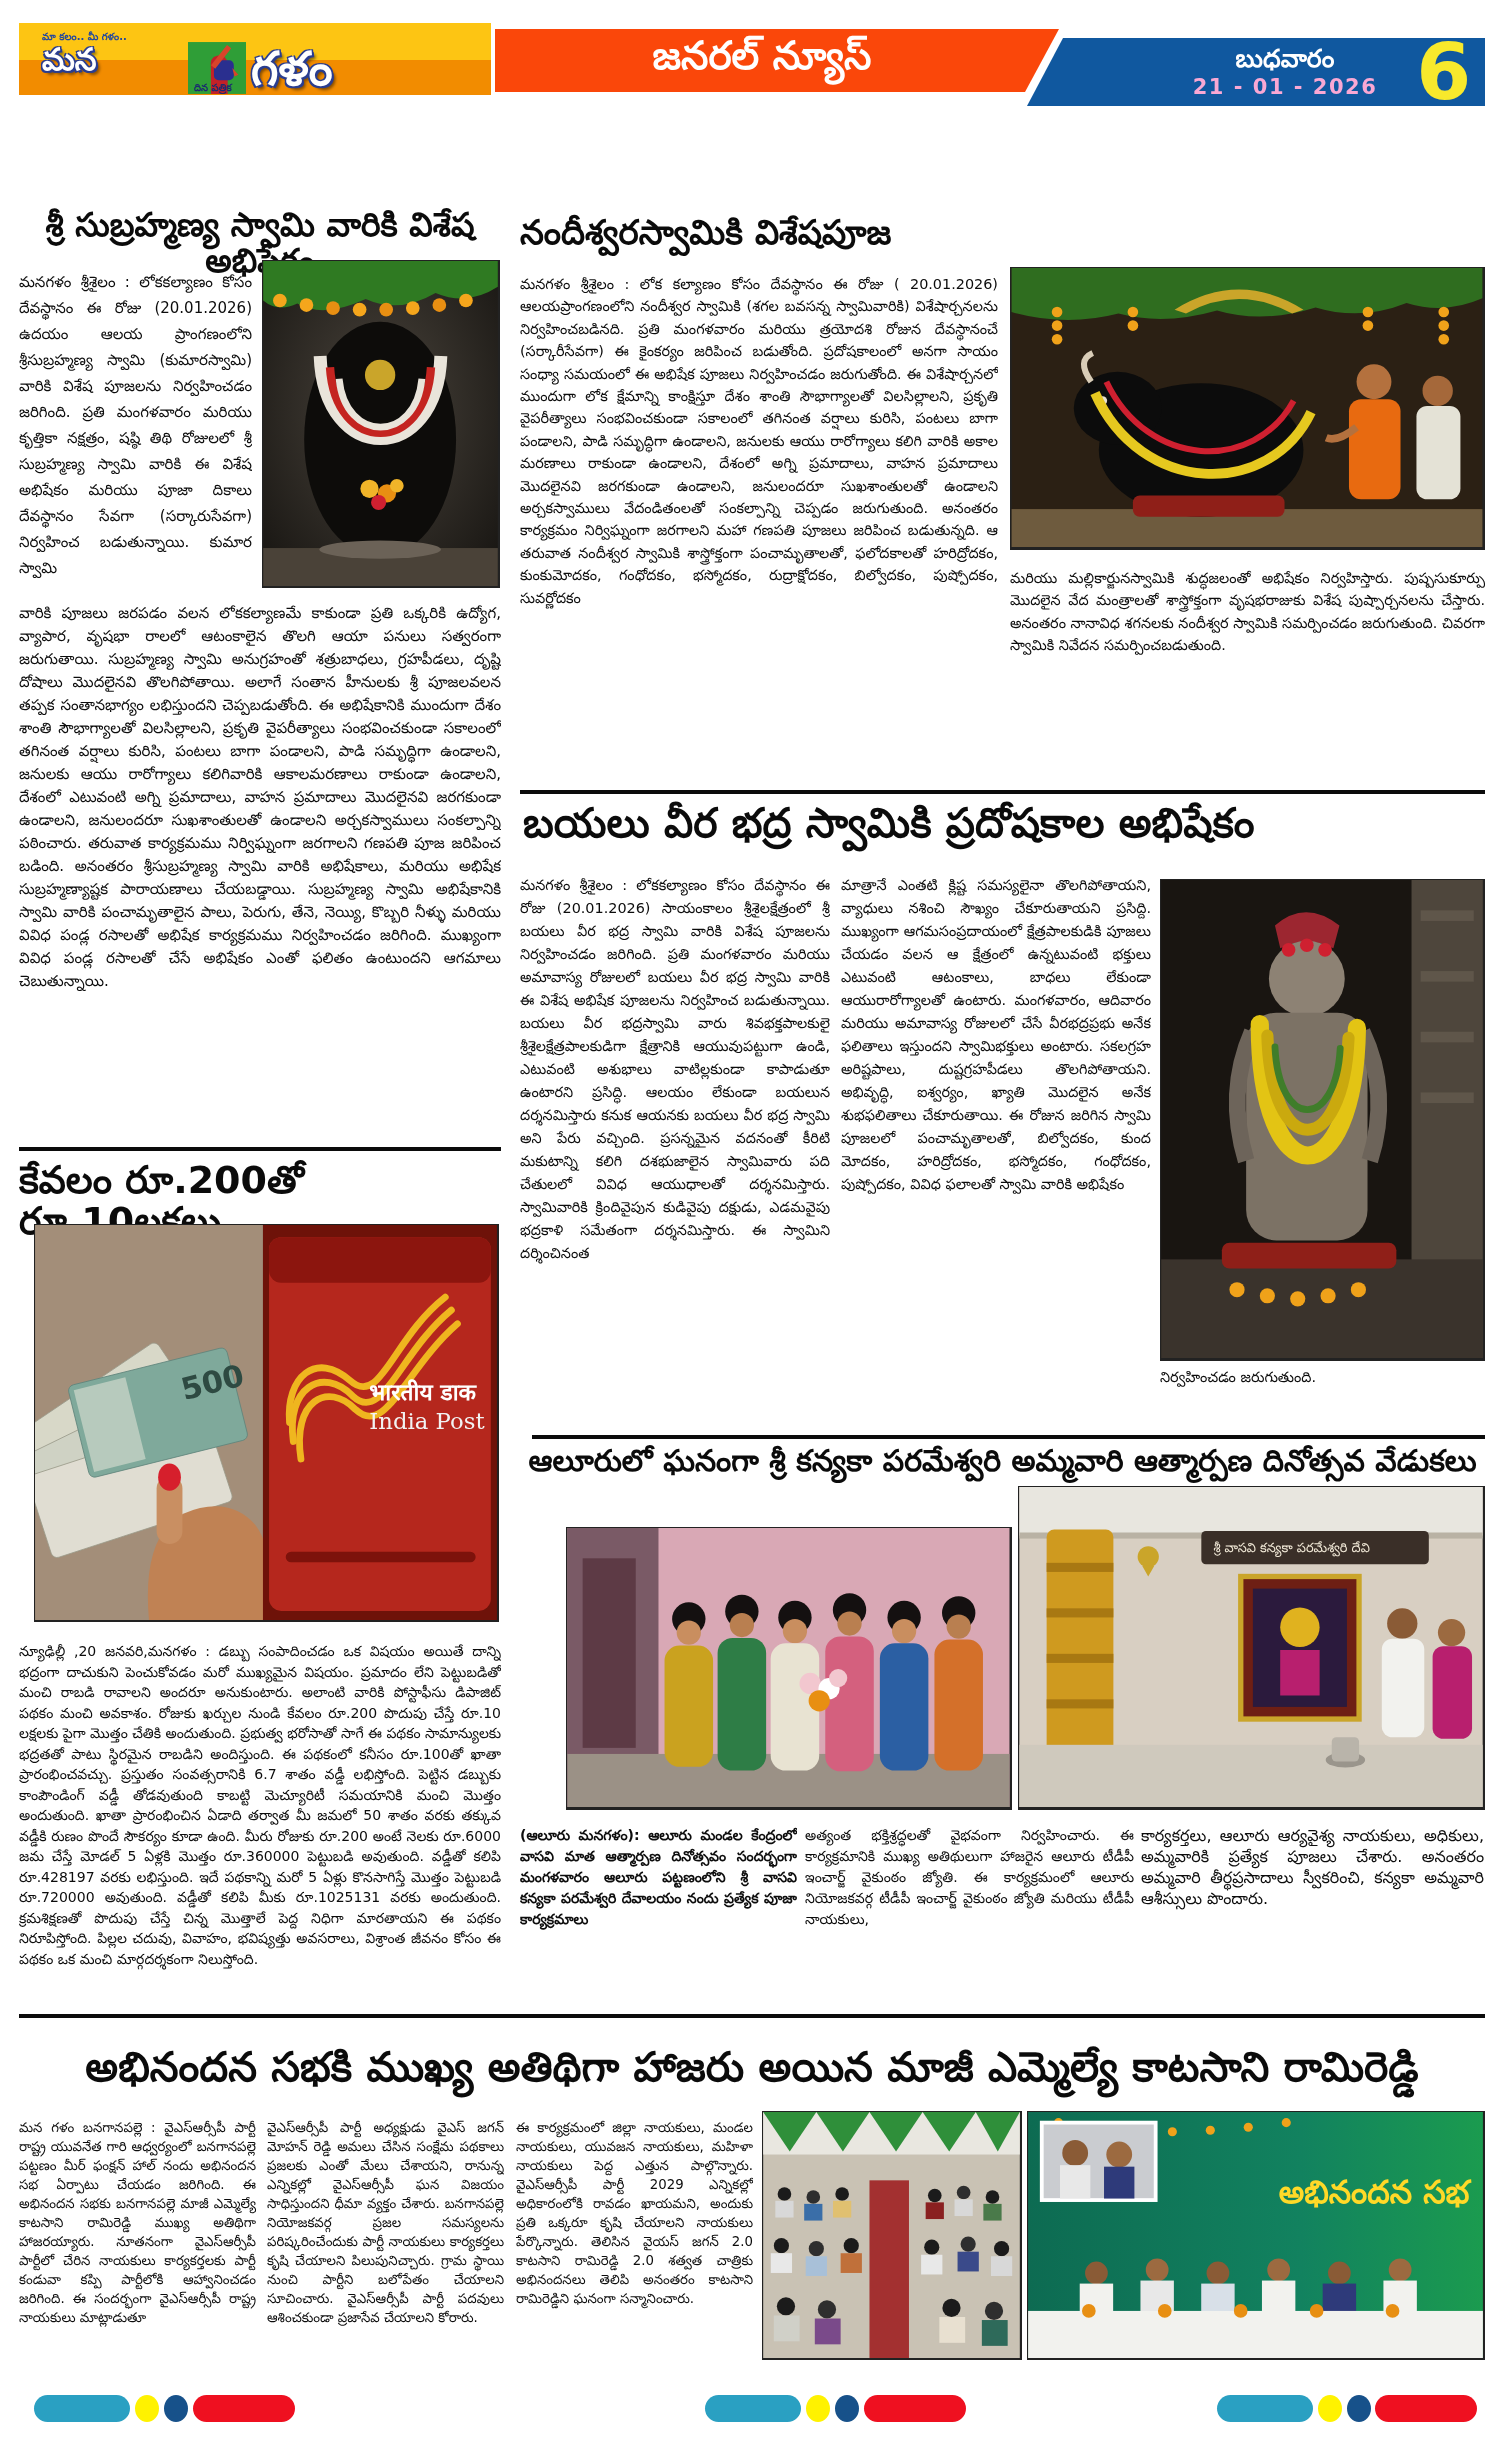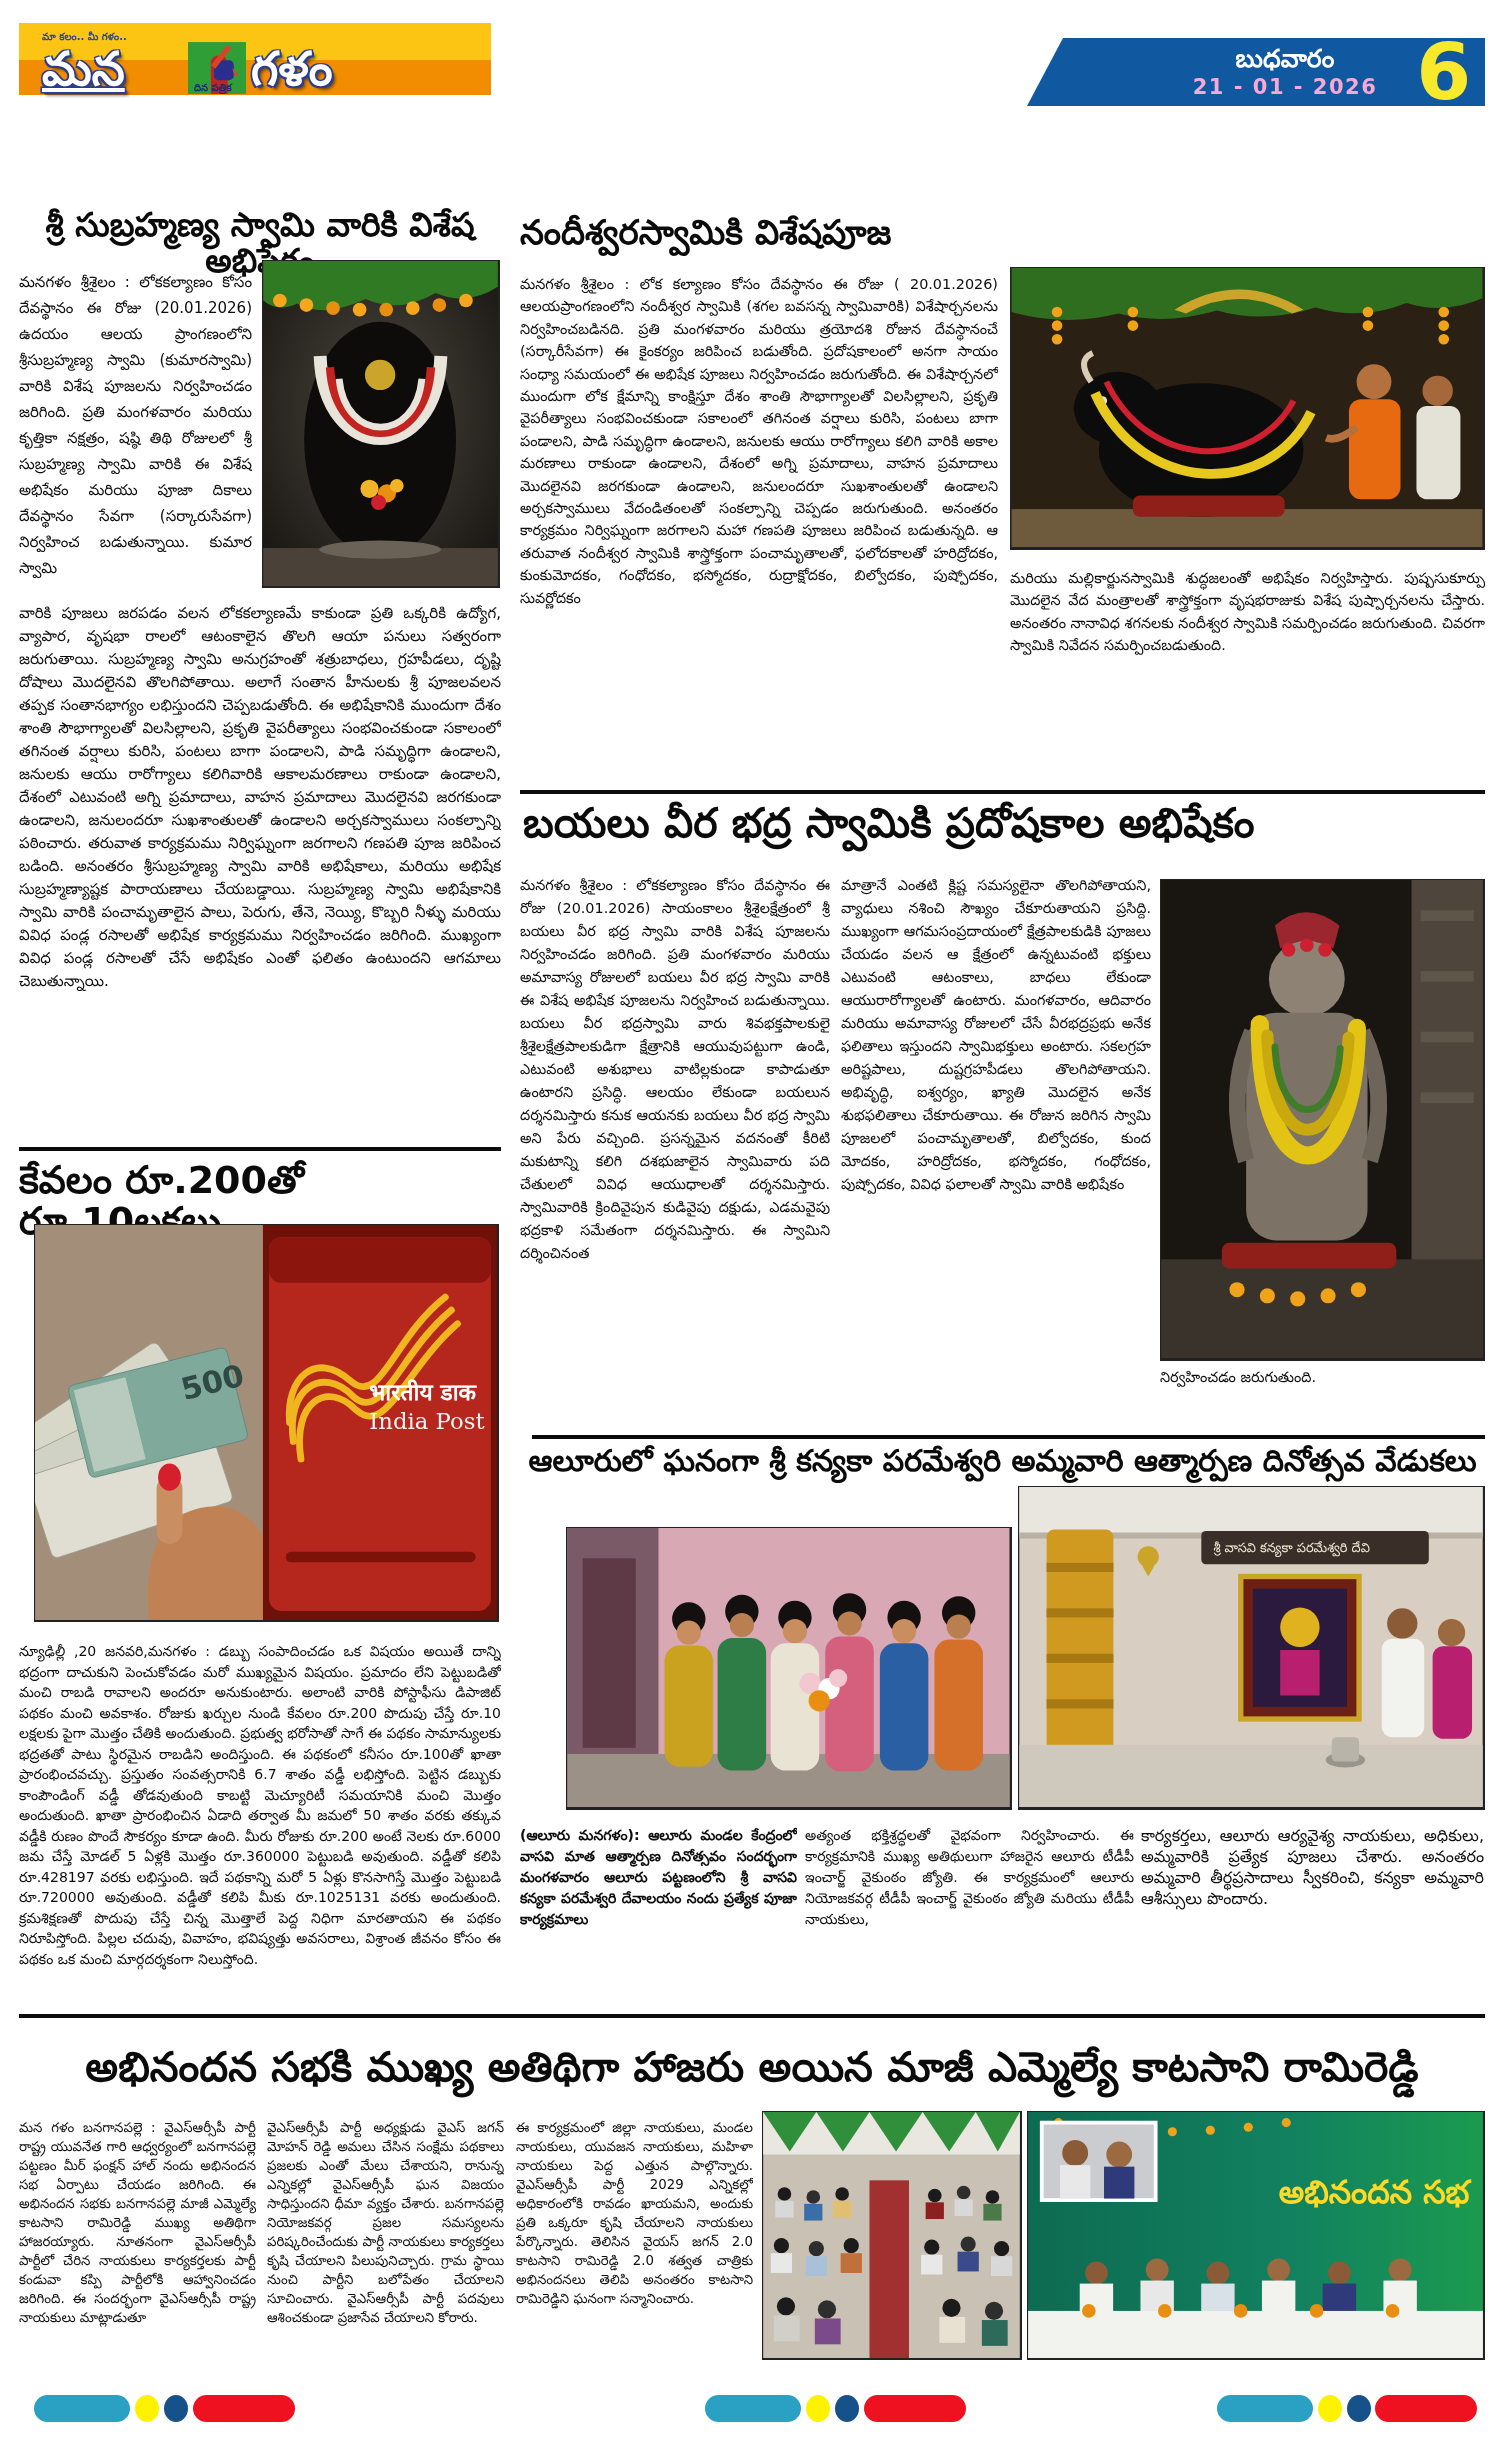--- a/index.html
+++ b/index.html
@@ -20,34 +20,37 @@
   .subhead-box{border:2.3px solid #111;box-sizing:border-box;display:flex;align-items:center;justify-content:center;}
   svg{display:block;}
 </style>
 </head>
 <body>
 
 <div class="page">
 
   <div class="abs masthead" style="left:19px;top:23px;width:472px;height:72px;">
     <div class="abs" style="left:23px;top:7.6px;font-size:10px;font-weight:bold;color:#23479e;">మా కలం.. మీ గళం..</div>
-    <div class="abs mast-title" style="left:23px;top:18px;font-size:47px;text-decoration:underline;">మన</div>
+    <div class="abs mast-title" style="left:23px;top:18px;font-size:31px;">మన</div>
     <div class="abs" style="left:169px;top:19px;width:58px;height:52px;">
       <svg width="58" height="52" viewBox="0 0 76 68">
         <rect x="0" y="0" width="76" height="68" fill="#2f9e37"></rect>
         <path d="M30,68 L30,34 Q28,20 38,18 Q50,16 52,28 L52,68 Z" fill="#c22127"></path>
         <rect x="34" y="24" width="26" height="26" rx="6" fill="#2a2f8f"></rect>
         <rect x="40" y="2" width="7" height="34" fill="#d8442a" transform="rotate(38 43 19)"></rect>
         <path d="M58,34 l8,9 -5,2 z" fill="#d8442a"></path>
       </svg>
     </div>
     <div class="abs mast-title" style="left:232px;top:18px;font-size:47px;">గళం</div>
     <div class="abs" style="left:175px;top:59px;font-size:10px;font-weight:bold;color:#1a2a70;">దిన పత్రిక</div>
   </div>
 
+  <div class="abs banner" style="left:495px;top:29px;width:564px;height:63px;display:flex;align-items:center;justify-content:center;">
+    <span style="color:#ffffff;font-size:39px;font-weight:bold;padding-right:30px;">జనరల్ న్యూస్</span>
+  </div>
 
   <div class="abs datebox" style="left:1027px;top:25px;width:458px;height:68px;margin-top:13px;">
     <div class="abs" style="left:144px;top:6px;width:228px;text-align:center;">
       <div style="color:#ffffff;font-size:25px;font-weight:bold;line-height:30px;">బుధవారం</div>
       <div style="color:#f9a8d4;font-size:21px;font-weight:bold;line-height:27px;letter-spacing:1.5px;">21 - 01 - 2026</div>
     </div>
     <div class="abs" style="right:13.7px;top:-12px;color:#f8e92c;font-size:79px;font-weight:bold;">6</div>
   </div>
 
   <div class="abs hl" style="left:19px;top:207px;width:482px;font-size:33px;text-align:center;">శ్రీ సుబ్రహ్మణ్య స్వామి వారికి విశేష అభిషేకం</div>

